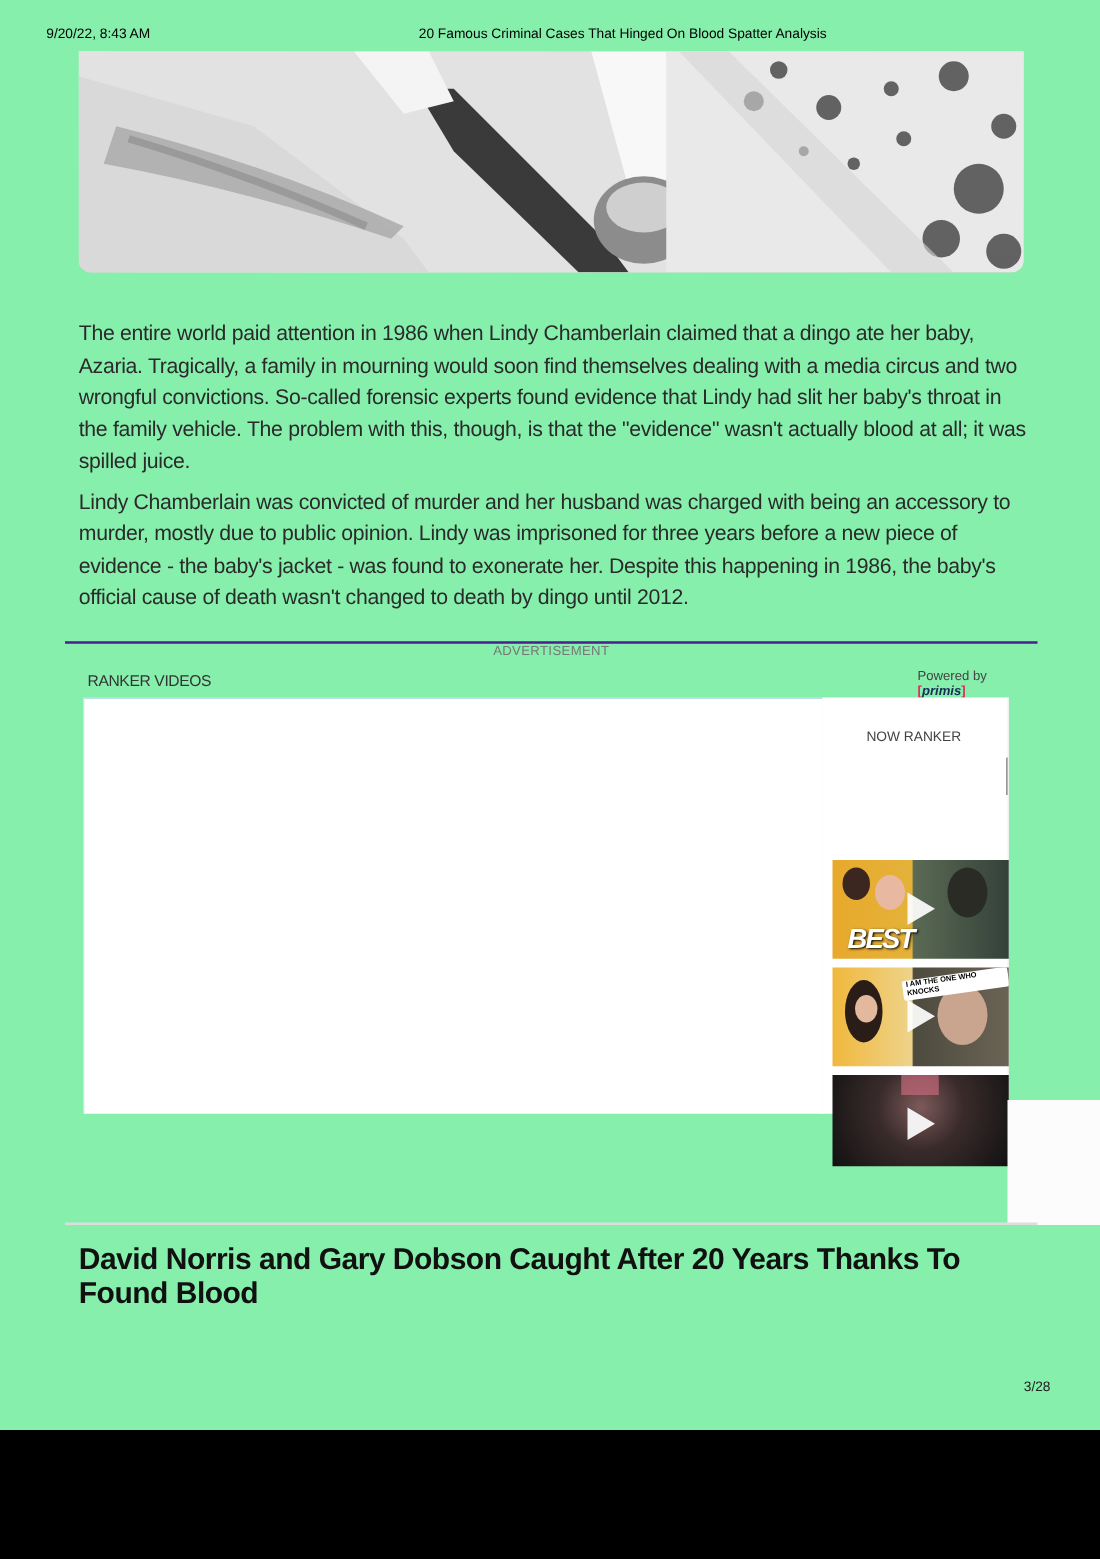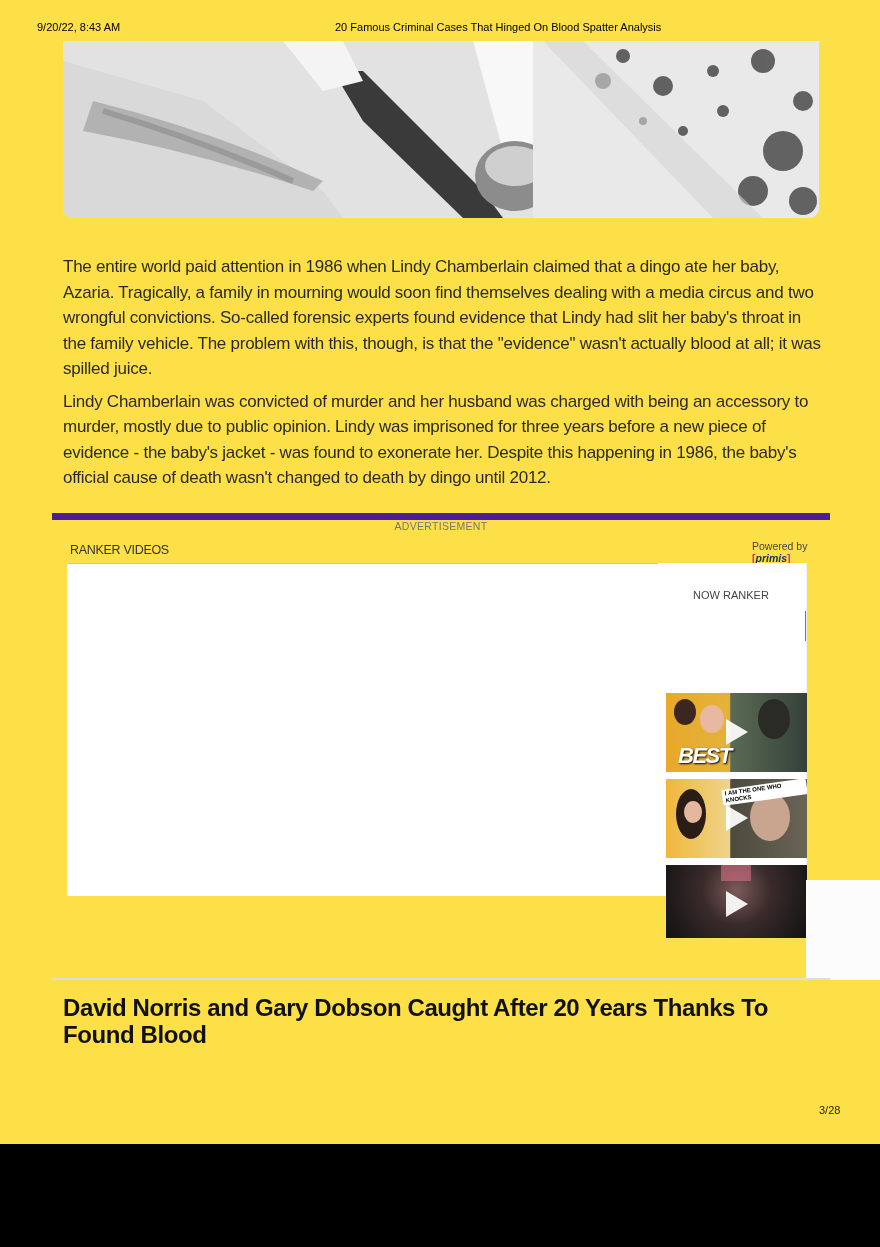--- a/index.html
+++ b/index.html
@@ -1,33 +1,33 @@
 <!DOCTYPE html>
 <html><head>
   <meta charset="utf-8">
   <style>
     * { box-sizing: border-box; margin: 0; padding: 0; }
     html, body { width: 880px; height: 1247px; background: #000; overflow: hidden; }
     body { font-family: "Liberation Sans", sans-serif; position: relative; }
-    .page { position: absolute; left: 0; top: 0; width: 880px; height: 1144px; background: #fde047; overflow: hidden; }
+    .page { position: absolute; left: 0; top: 0; width: 880px; height: 1144px; background: #86efac; overflow: hidden; }
     .print-header { position: absolute; top: 21px; left: 0; width: 880px; height: 14px; font-size: 11px; color: #000; }
     .print-date { position: absolute; left: 37px; top: 0; }
     .print-title { position: absolute; left: 335px; top: 0; }
     .hero {
       position: absolute; left: 63px; top: 41px; width: 756px; height: 177px;
       border-radius: 0 0 10px 10px; overflow: hidden;
       background: linear-gradient(160deg, #e6e6e6 0%, #d2d2d2 35%, #ececec 55%, #cfcfcf 100%);
     }
     .hero svg { position: absolute; left: 0; top: 0; }
     .article { position: absolute; left: 63px; top: 254px; width: 760px; font-family: "Liberation Sans", sans-serif; color: #222; }
     .article p { font-size: 17px; line-height: 25.5px; font-weight: 300; letter-spacing: -0.25px; margin-bottom: 7px; color: #2a2a2a; }
-    .ad-wrap { position: absolute; left: 52px; top: 513px; width: 778px; height: 466px; border-top: 7px solid #4c1d95; }
+    .ad-wrap { position: absolute; left: 52px; top: 513px; width: 778px; height: 466px; border-top: 2px solid #4c1d95; }
     .ad-label { position: absolute; left: 0; top: 0; width: 778px; text-align: center; font-size: 10.5px; color: #777; letter-spacing: 0.3px; }
     .ranker-label { position: absolute; left: 18px; top: 23px; font-size: 12.5px; font-weight: normal; color: #333; letter-spacing: -0.3px; }
-    .powered { position: absolute; left: 680px; top: 20px; font-size: 10.5px; color: #444; padding-left: 20px; }
+    .powered { position: absolute; left: 662px; top: 20px; font-size: 10.5px; color: #444; padding-left: 20px; }
     .primis { font-weight: bold; font-style: italic; color: #1a2b57; }
     .primis .br { color: #e0295b; font-style: normal; }
     .video-player { position: absolute; left: 15px; top: 43px; width: 592px; height: 333px; border-top: 1px solid #9fd3de; border-left: 1px solid #eef4f6; border-right: 1px solid #eef4f6; background: #fff; }
     .playlist { position: absolute; left: 606px; top: 43px; width: 149px; height: 333px; background: #fff; border-right: 1px solid #f0f0f0; }
     .now-playing { position: absolute; left: 0; top: 26px; width: 146px; text-align: center; font-size: 11px; color: #444; line-height: 12px; }
     .np-bar { position: absolute; right: 0; top: 48px; width: 1px; height: 30px; background: #777; }
     .thumb { position: absolute; left: 8px; width: 141px; height: 79px; overflow: hidden; }
     .thumb .play { position: absolute; left: 60px; top: 26px; width: 0; height: 0; border-top: 13px solid transparent; border-bottom: 13px solid transparent; border-left: 22px solid rgba(255,255,255,0.92); }
     .t1 { top: 130px; background: linear-gradient(90deg, #e8a92c 0%, #e4b23a 45%, #5b6a54 46%, #34413a 100%); }
     .t2 { top: 216px; background: linear-gradient(90deg, #f0b83c 0%, #eed38a 45%, #4d4a3e 46%, #6a6455 100%); }

